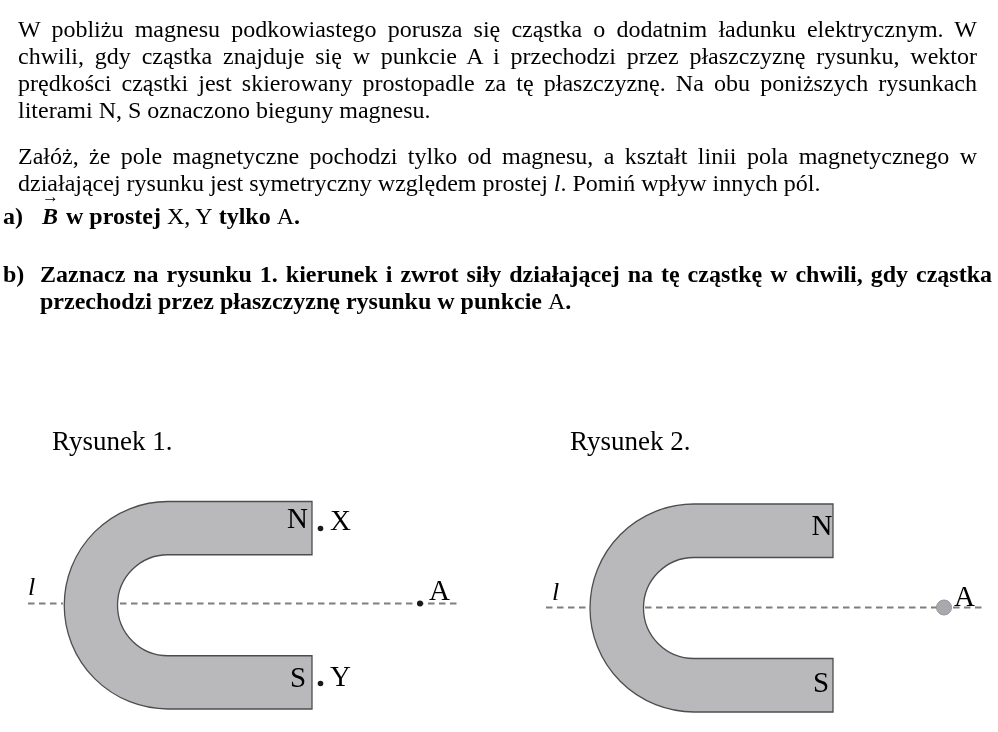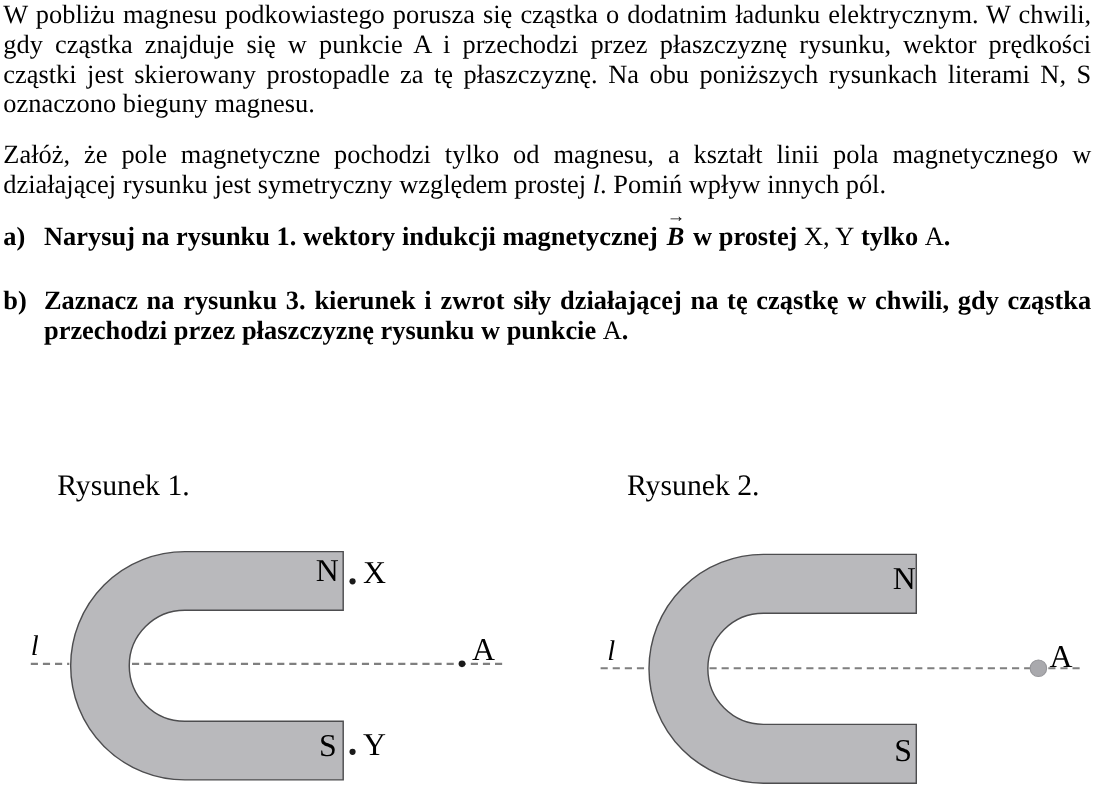--- a/index.html
+++ b/index.html
@@ -1,21 +1,21 @@
 <!DOCTYPE html>
 <html><head>
 <meta charset="utf-8">
 <style>
   html, body { margin:0; padding:0; background:#ffffff; }
   .page {
     position:relative; width:998px; height:732px; background:#ffffff;
     font-family:"Liberation Serif", serif; color:#000; overflow:hidden;
   }
   .para {
-    position:absolute; left:3px; right:6px; margin:0;
+    position:absolute; left:3px; right:6px; margin:15px;
     font-size:24px; line-height:27px; text-align:justify;
   }
   #p1 { top:1px; }
   #p2 { top:128px; }
   .task {
     position:absolute; left:3px; right:6px; display:flex;
     font-weight:bold; font-size:24px; line-height:27px;
   }
   #task-a { top:203px; }
   #task-b { top:261px; }
@@ -42,26 +42,26 @@
 <body>
 
 <div class="page">
 
   <p class="para" id="p1">W pobliżu magnesu podkowiastego porusza się cząstka o dodatnim ładunku elektrycznym. W chwili, gdy cząstka znajduje się w punkcie A i przechodzi przez płaszczyznę rysunku, wektor prędkości cząstki jest skierowany prostopadle za tę płaszczyznę. Na obu poniższych rysunkach literami N, S oznaczono bieguny magnesu.</p>
 
   <p class="para" id="p2"><span>Załóż, że pole magnetyczne pochodzi tylko od magnesu, a kształt linii pola magnetycznego w działającej rysunku jest symetryczny względem prostej </span><span class="it">l</span><span>. Pomiń wpływ innych pól.</span></p>
 
   <div class="task" id="task-a">
     <span class="marker">a)</span>
-    <span class="body"><span>Narysuj na rysunku 1. wektory indukcji magnetycznej </span><span class="vec"><span class="arrow">→</span><span>B</span></span><span> w prostej </span><span class="reg">X, Y</span><span> tylko </span><span class="reg">A</span><span>.</span></span>
+    <span class="body"><span class="vec"><span class="arrow">→</span><span>B</span></span><span> w prostej </span><span class="reg">X, Y</span><span> tylko </span><span class="reg">A</span><span>.</span></span>
   </div>
 
   <div class="task" id="task-b">
     <span class="marker">b)</span>
-    <span class="body"><span>Zaznacz na rysunku 3. kierunek i zwrot siły działającej na tę cząstkę w chwili, gdy cząstka przechodzi przez płaszczyznę rysunku w punkcie </span><span class="reg">A</span><span>.</span></span>
+    <span class="body"><span>Zaznacz na rysunku 1. kierunek i zwrot siły działającej na tę cząstkę w chwili, gdy cząstka przechodzi przez płaszczyznę rysunku w punkcie </span><span class="reg">A</span><span>.</span></span>
   </div>
 
   <svg class="fig" id="fig1" width="500" height="312" viewBox="0 0 500 312">
     <text class="fig-caption" x="52" y="30">Rysunek 1.</text>
 
     <line x1="28" y1="183.5" x2="63" y2="183.5" stroke-width="2" stroke-dasharray="6.5 4.5" stroke="#7f7f7f"></line>
     <line x1="120" y1="183.5" x2="459" y2="183.5" stroke-width="2" stroke-dasharray="6.5 4.5" stroke="#7f7f7f"></line>
 
     <path d="M 312 81.5 L 168 81.5 A 103.75 103.75 0 0 0 168 289 L 312 289
              L 312 235.75 L 168 235.75 A 50.5 50.5 0 0 1 168 134.75 L 312 134.75 Z" stroke-width="1.3" fill="#b9b9bc" stroke="#4d4d4f"></path>

